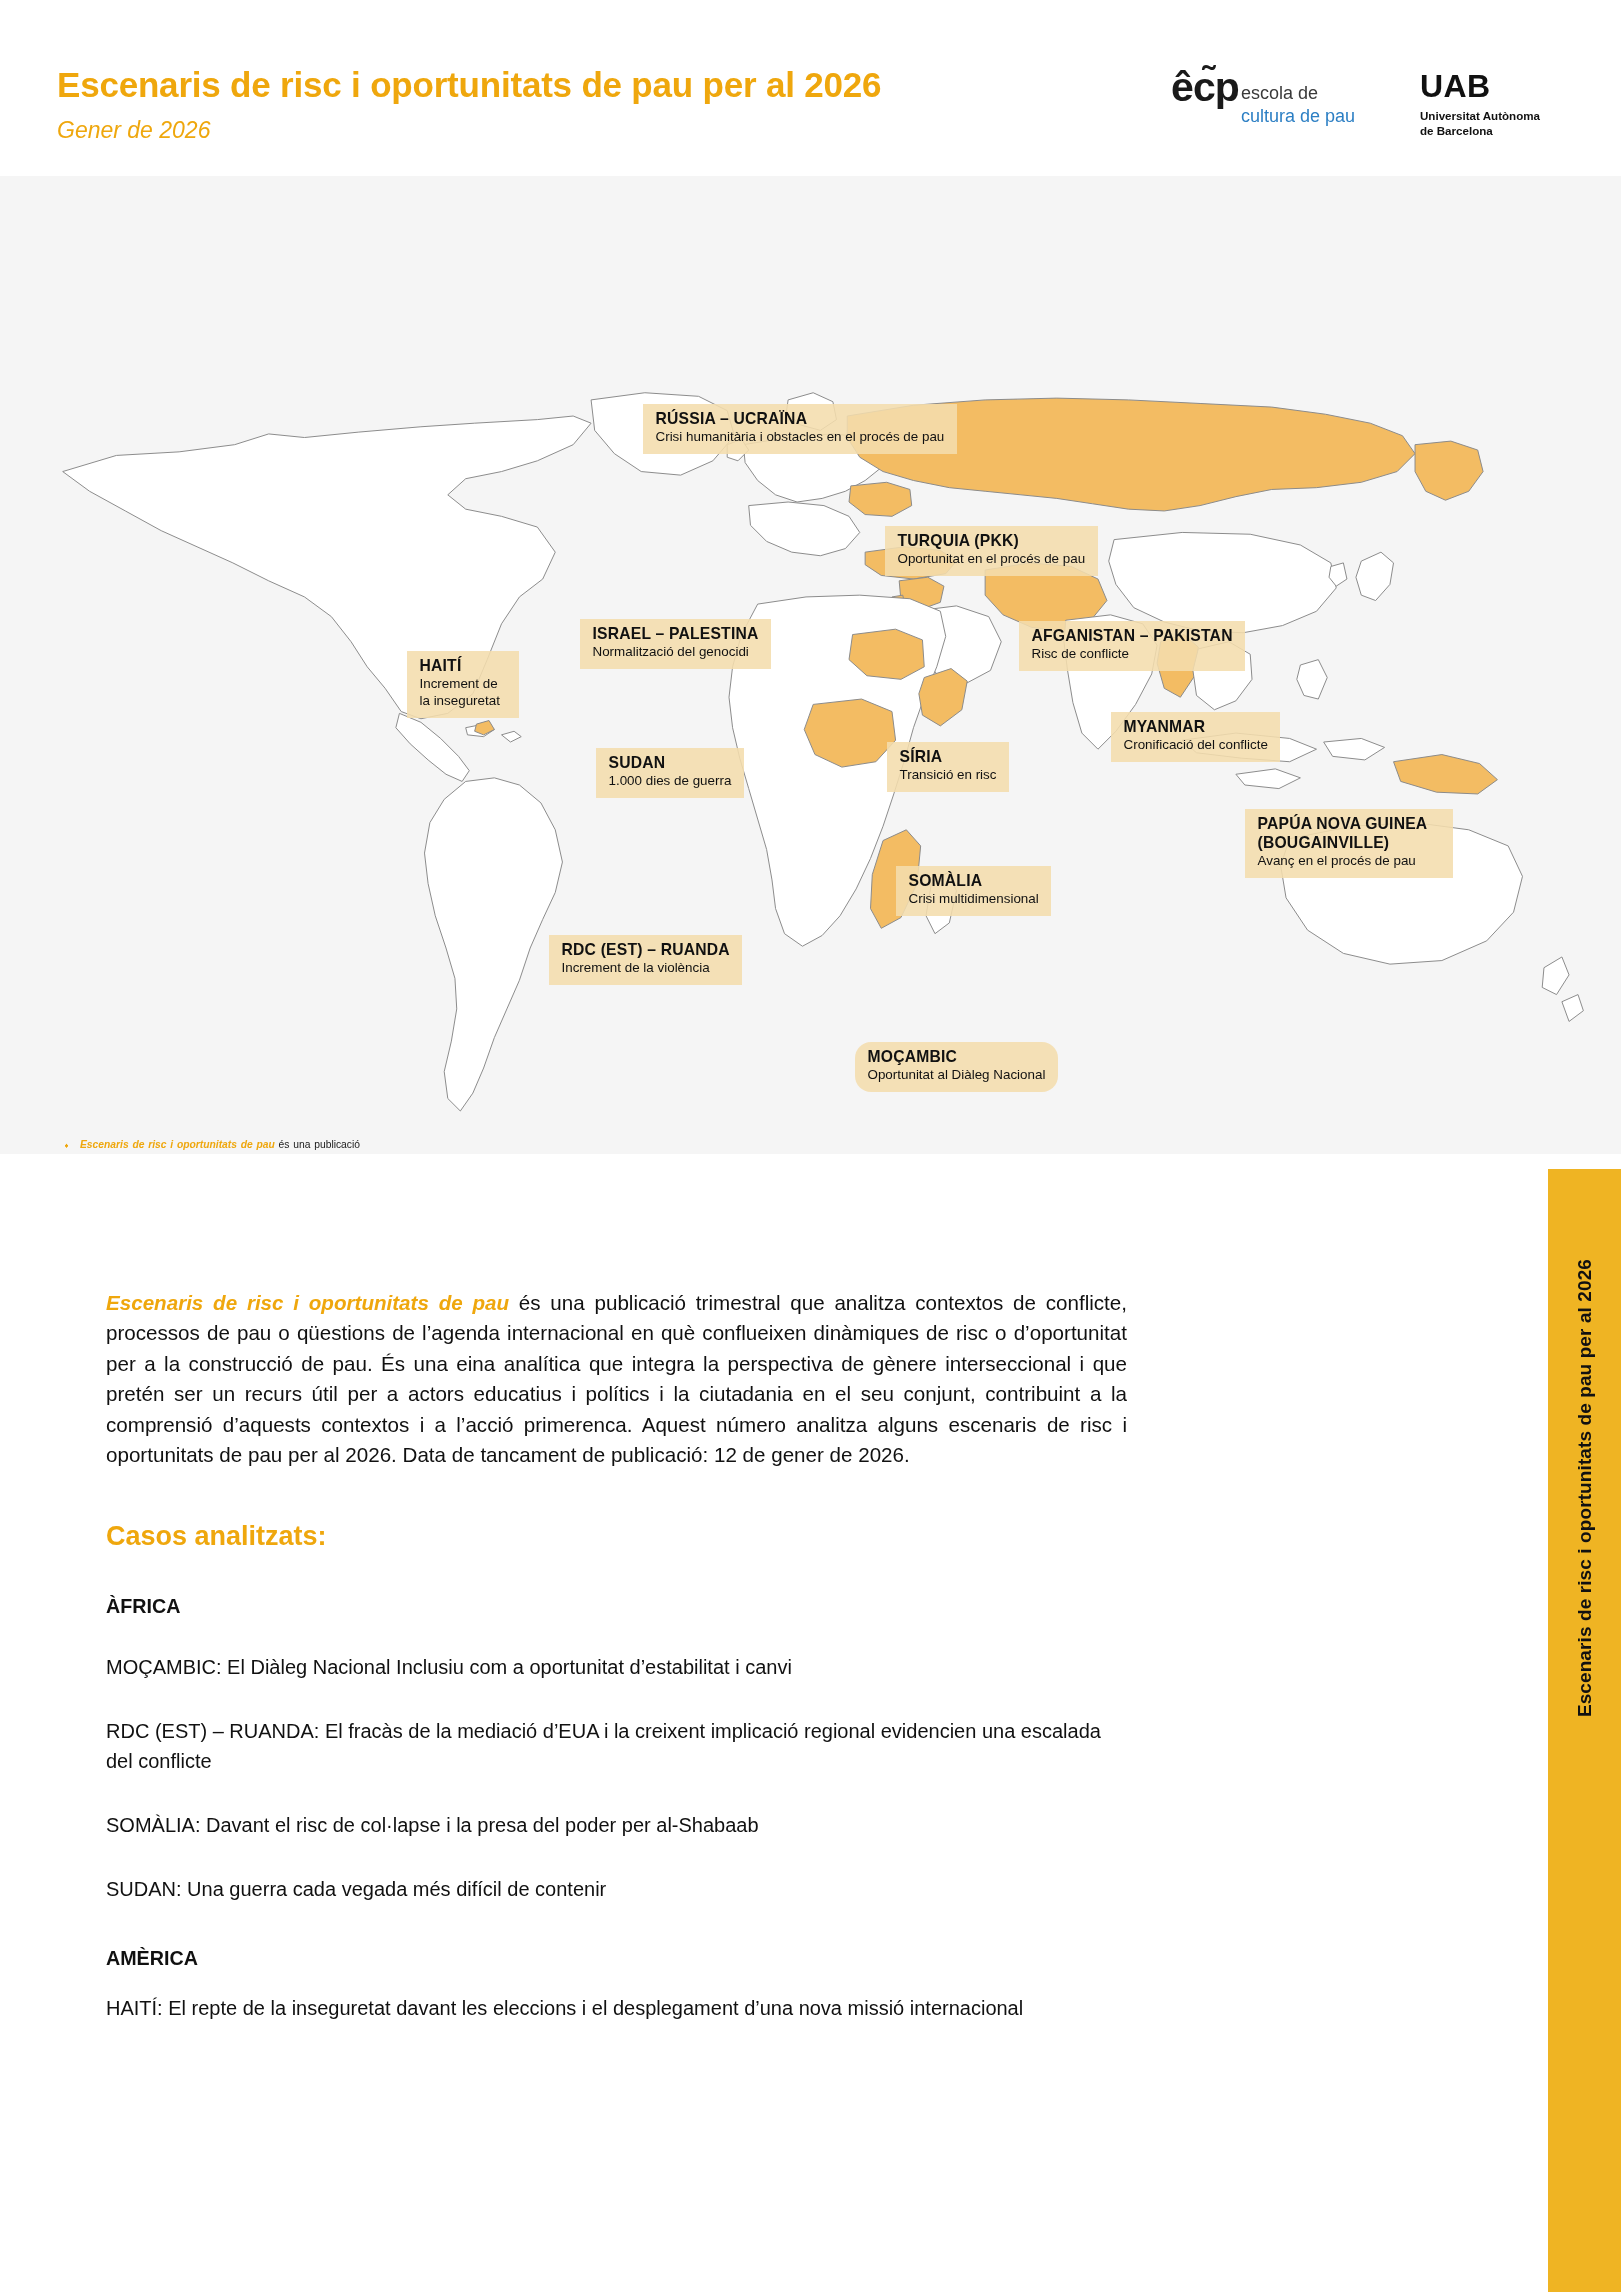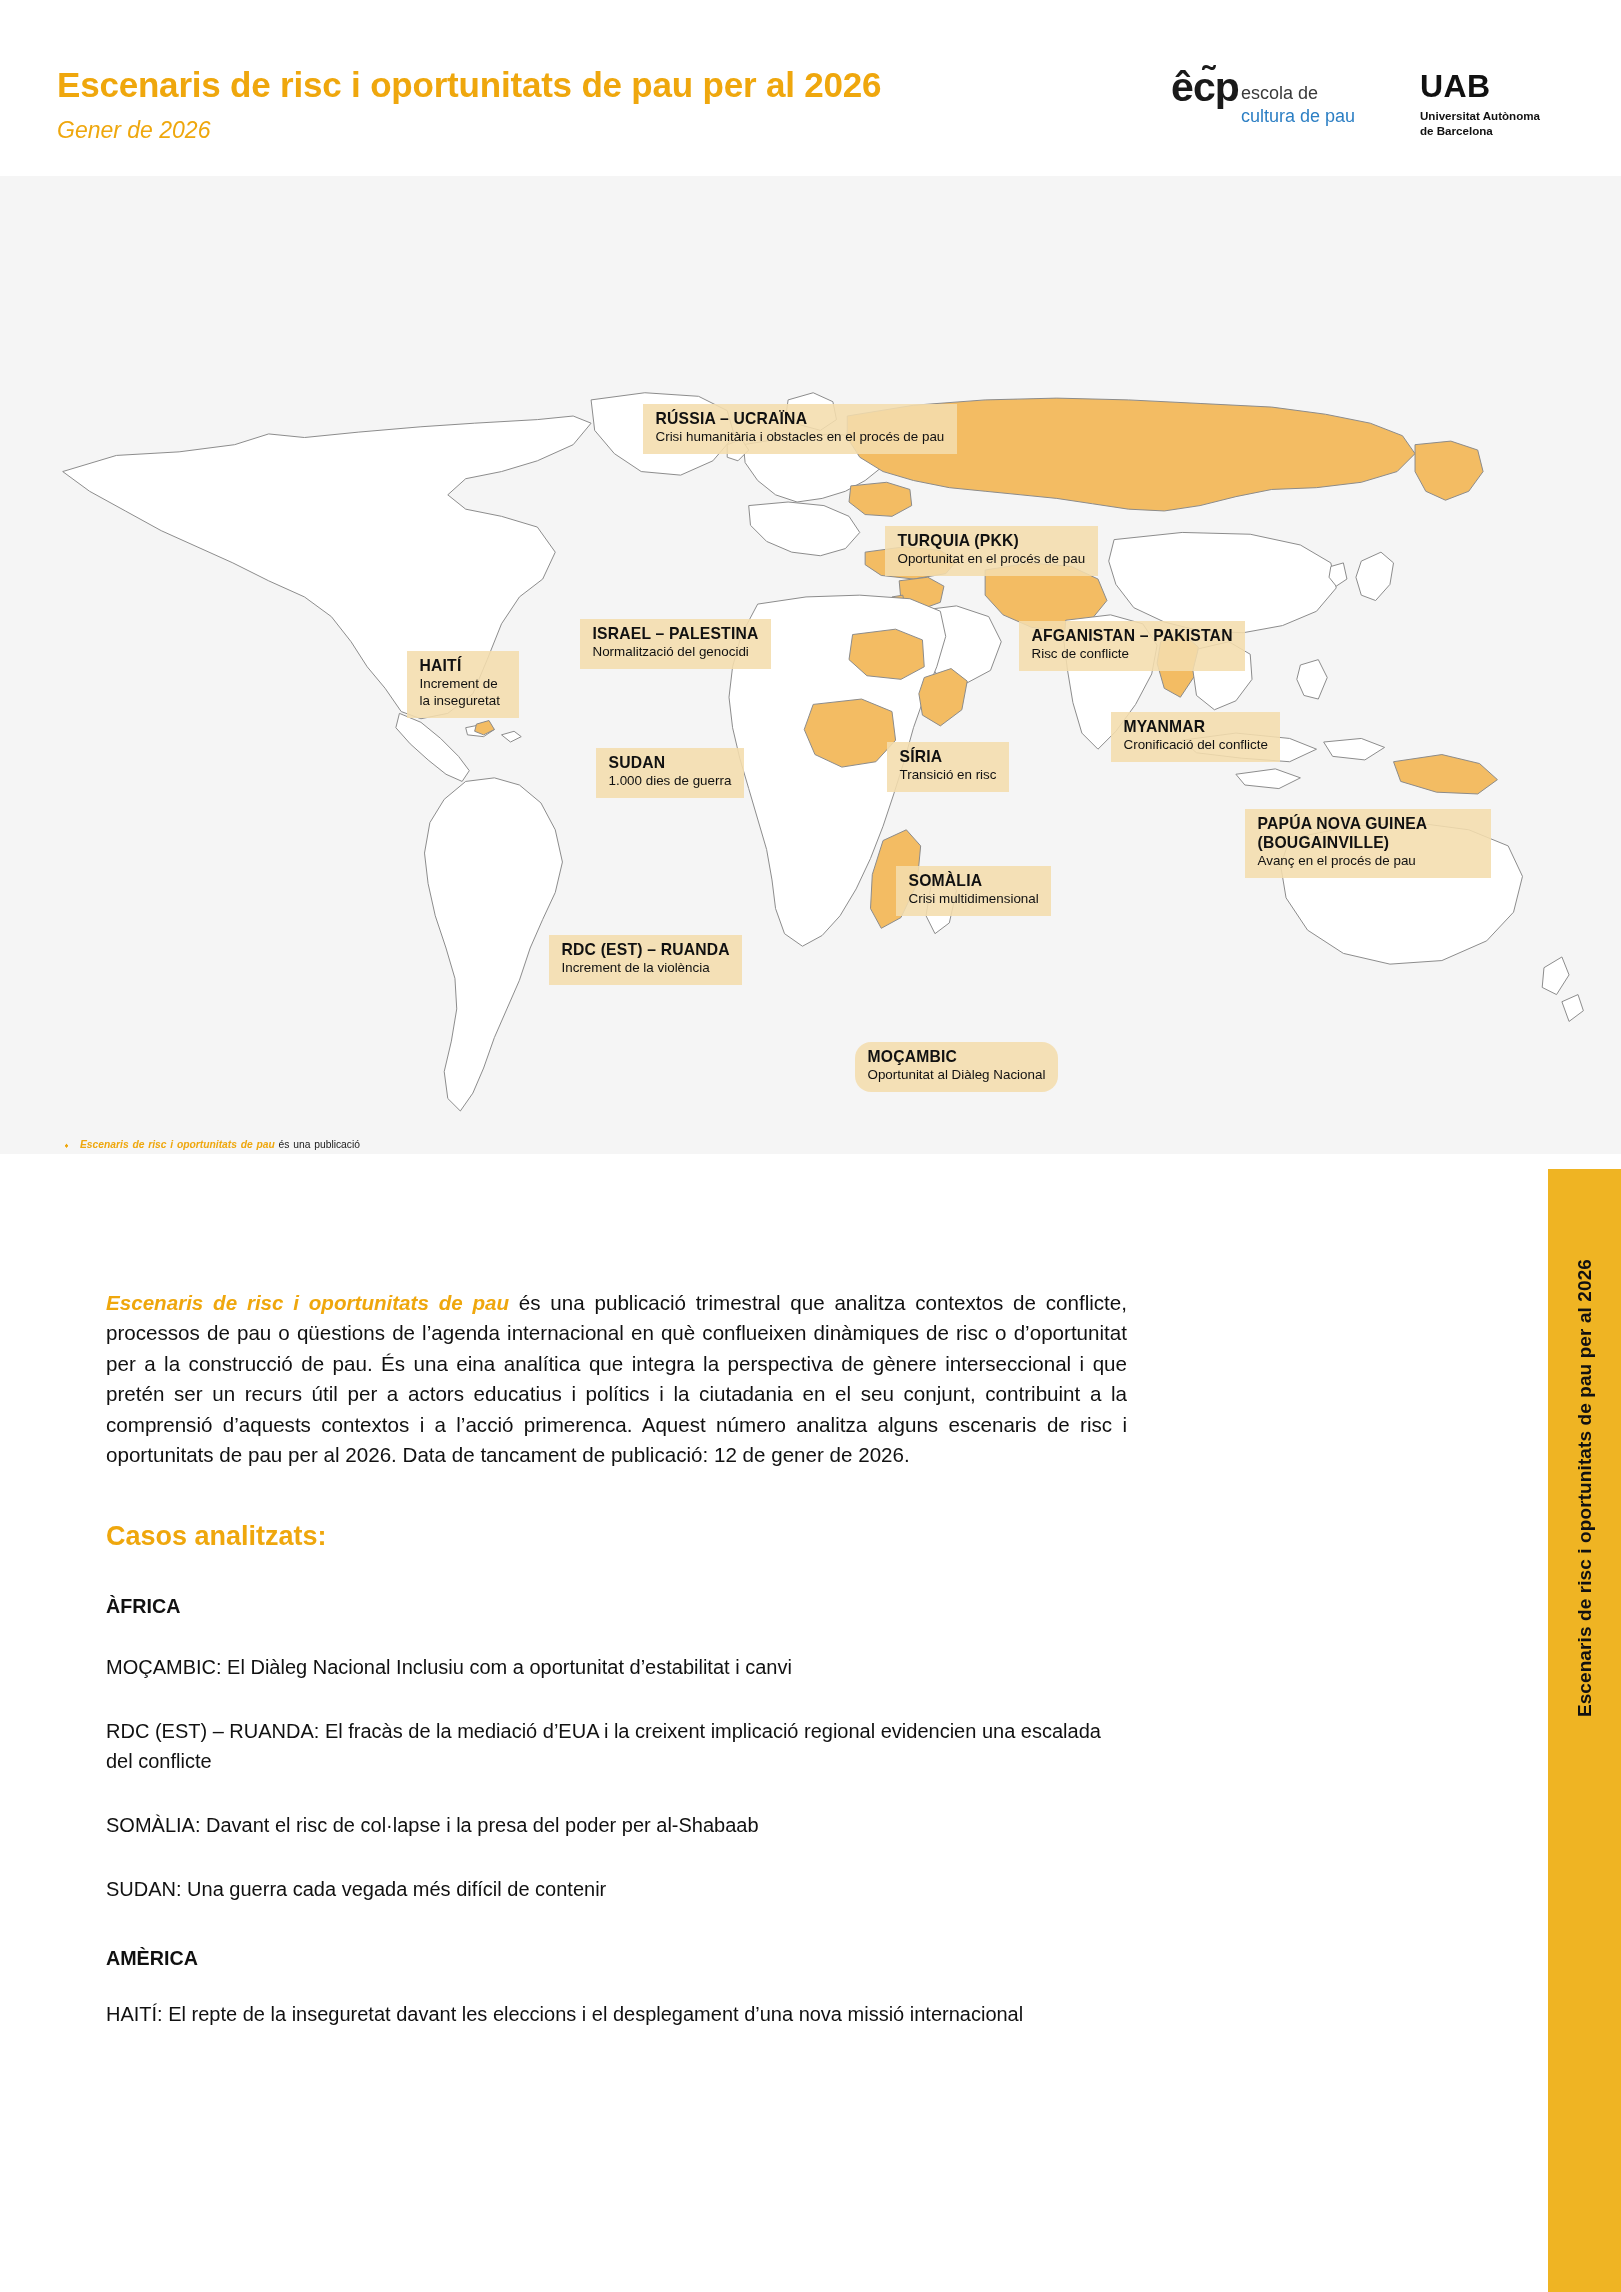--- a/index.html
+++ b/index.html
@@ -207,21 +207,21 @@
     font-size: 19.7px;
     font-weight: bold;
     color: #111;
   }
   .case-item {
     margin-top: 34px;
     font-size: 20px;
     line-height: 1.5;
     color: #111;
   }
-  .case-item.tight { margin-top: 29px; }
+  .case-item.tight { margin-top: 23px; }
 </style>
 </head>
 <body>
 
 <div class="page">
 
   <div class="header">
     <div class="header-title">Escenaris de risc i oportunitats de pau per al 2026</div>
     <div class="header-subtitle">Gener de 2026</div>
 
@@ -367,21 +367,21 @@
     <div class="map-label" style="left:596px; top:572px;">
       <div class="ml-title">SUDAN</div>
       <div class="ml-sub">1.000 dies de guerra</div>
     </div>
 
     <div class="map-label" style="left:887px; top:566px;">
       <div class="ml-title">SÍRIA</div>
       <div class="ml-sub">Transició en risc</div>
     </div>
 
-    <div class="map-label wrap" style="left:1245px; top:633px; width:246px;">
+    <div class="map-label wrap" style="left:1245px; top:633px; width:208px;">
       <div class="ml-title">PAPÚA NOVA GUINEA</div>
       <div class="ml-title">(BOUGAINVILLE)</div>
       <div class="ml-sub">Avanç en el procés de pau</div>
     </div>
 
     <div class="map-label" style="left:896px; top:690px;">
       <div class="ml-title">SOMÀLIA</div>
       <div class="ml-sub">Crisi multidimensional</div>
     </div>
 

